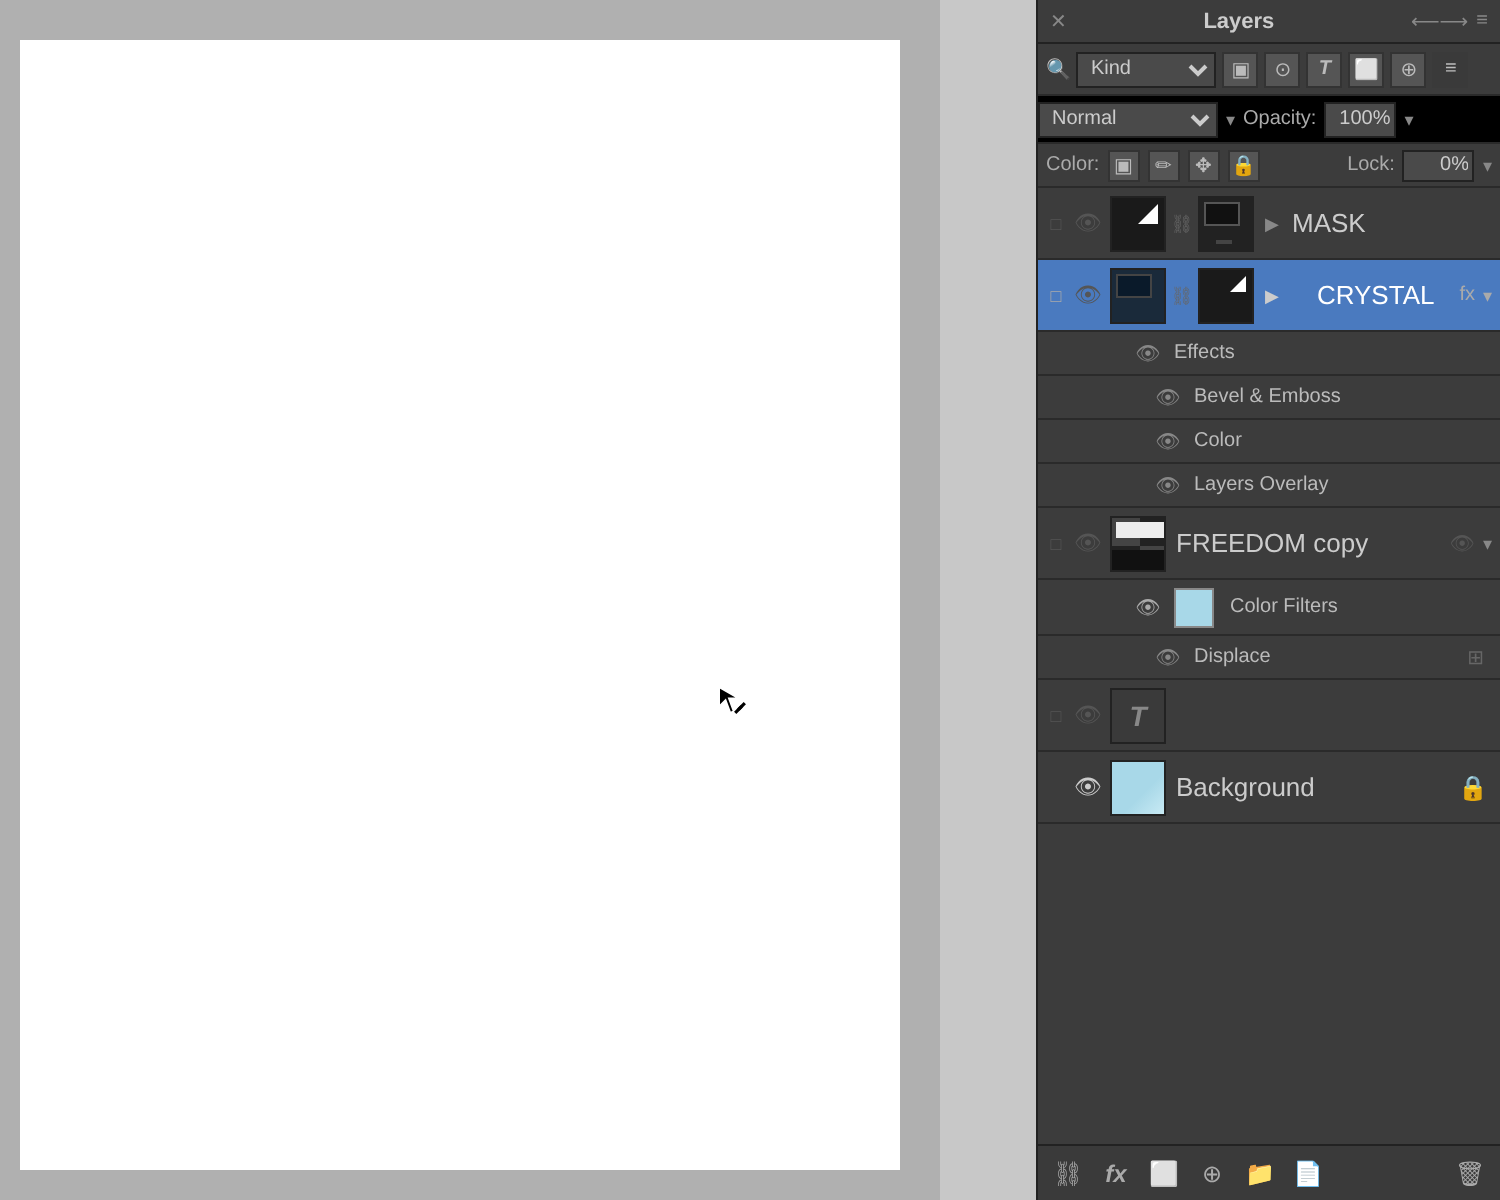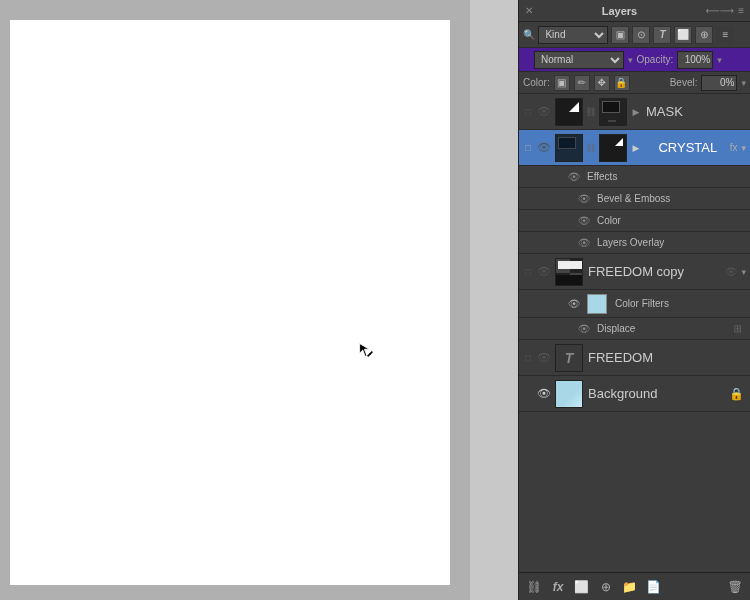--- a/index.html
+++ b/index.html
@@ -102,24 +102,24 @@
       border: 1px solid #333;
       display: flex; align-items: center; justify-content: center;
       color: #bbb;
       font-size: 10px;
       cursor: pointer;
     }
 
     
     .blend-row {
       height: 24px;
-      background: #4c1d95;
-      display: flex;
-      align-items: center;
-      padding: 2px 15px;
+      background: #000000;
+      display: flex;
+      align-items: center;
+      padding: 2px 0;
       gap: 4px;
       border-bottom: 1px solid #2a2a2a;
     }
     .blend-select {
       background: #4a4a4a;
       border: 1px solid #222;
       color: #ccc;
       font-size: 10px;
       height: 18px;
       width: 90px;
@@ -395,21 +395,21 @@
     <input class="opacity-input" type="text" value="100%" style="">
     <span class="blend-arrow">▾</span>
   </div>
 
   <div class="lock-row">
     <span class="lock-label">Color:</span>
     <div class="lock-icon">▣</div>
     <div class="lock-icon">✏</div>
     <div class="lock-icon">✥</div>
     <div class="lock-icon">🔒</div>
-    <span class="fill-label">Bevel:</span>
+    <span class="fill-label">Lock:</span>
     <input class="fill-input" type="text" value="0%" style="">
     <span class="blend-arrow">▾</span>
   </div>
 
   <div class="layers-list">
 
     <div class="layer-row">
       <div class="layer-checkbox">
         <span style="color:#555;font-size:9px;">□</span>
       </div>
@@ -514,21 +514,20 @@
     <div class="layer-row">
       <div class="layer-checkbox">
         <span style="color:#555;font-size:9px;">□</span>
       </div>
       <div class="layer-visibility">
         <span style="color:#555;">👁</span>
       </div>
       <div class="layer-thumb layer-thumb-text">
         <span style="font-style:italic;font-weight:bold;color:#888;font-size:14px;">T</span>
       </div>
-      <span class="layer-name">FREEDOM</span>
     </div>
 
     <div class="layer-row">
       <div class="layer-checkbox">
         <span style="color:#333;font-size:9px;"> </span>
       </div>
       <div class="layer-visibility visible">
         <span style="color:#ccc;">👁</span>
       </div>
       <div class="layer-thumb layer-thumb-light-blue">

